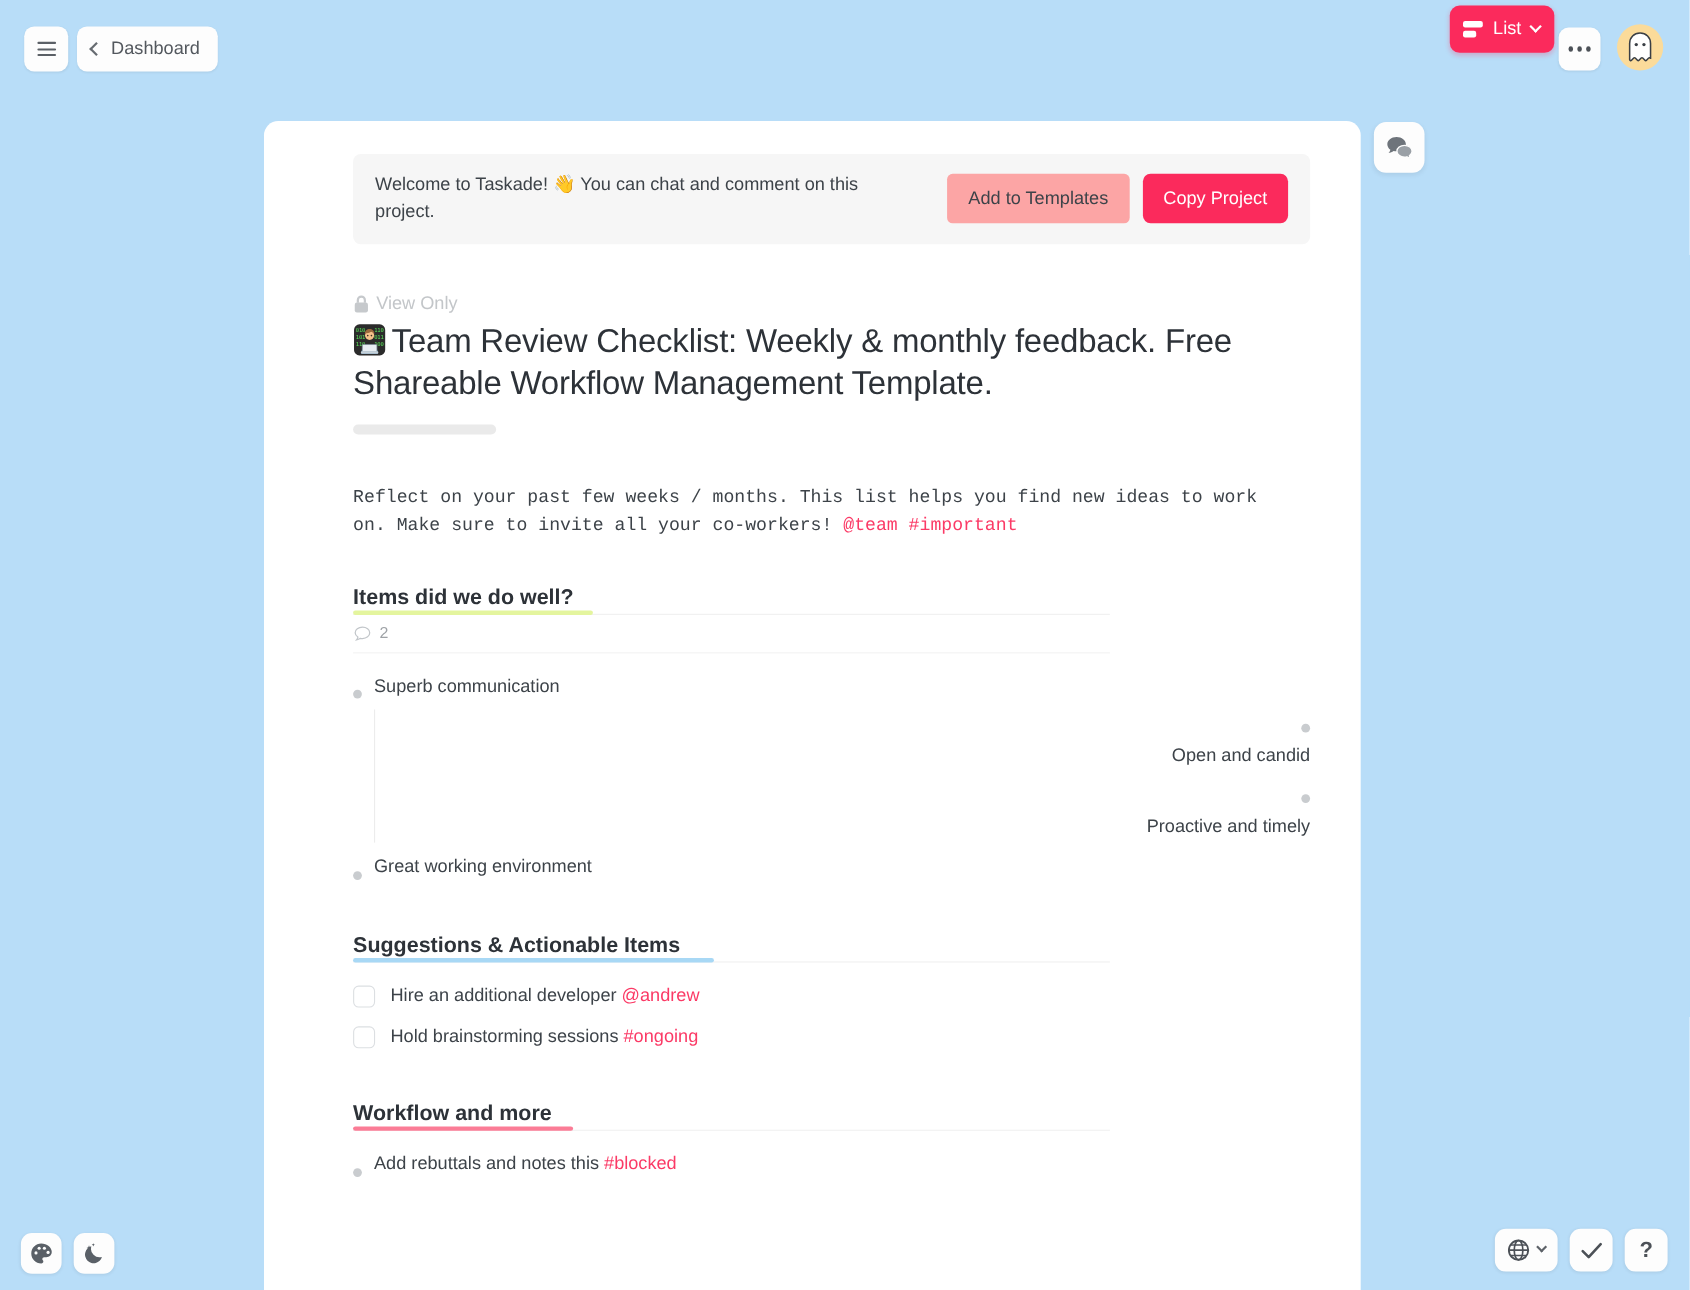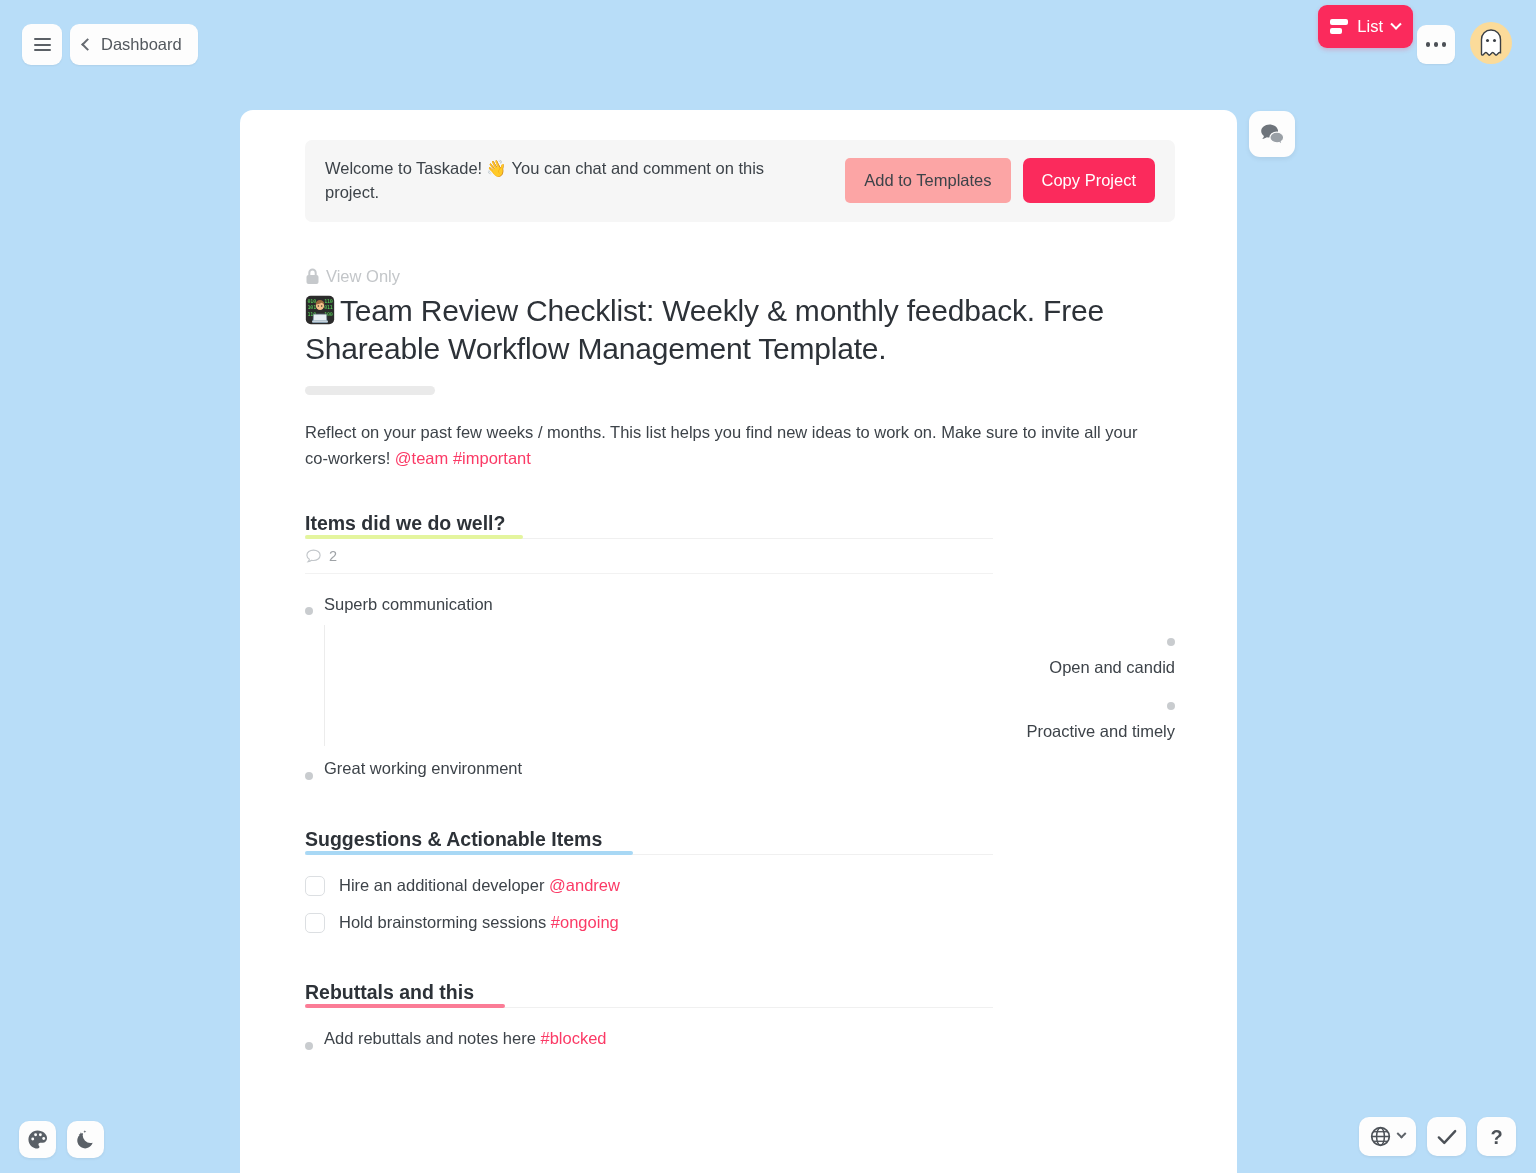--- a/index.html
+++ b/index.html
@@ -129,21 +129,21 @@
     left: 240px; top: 110px;
     width: 997px;
     height: 1063px;
     background: #ffffff;
     border-radius: 13px 13px 0 0;
     overflow: hidden;
   }
 
   .inner {
     position: absolute;
-    left: 65px; top: 30px;
+    left: 81px; top: 30px;
     width: 870px;
   }
 
   
   .welcome {
     background: #f6f6f6;
     border-radius: 7px;
     padding: 17px 20px 17px 20px;
     display: flex;
     align-items: center;
@@ -207,25 +207,26 @@
   }
   .progress-bar {
     margin-top: 18px;
     width: 130px; height: 9px;
     background: #eaeaea;
     border-radius: 5px;
   }
 
   
   .intro {
-    margin-top: 24px;
+    margin-top: 44px;
     font-size: 16.5px;
     line-height: 1.6;
     color: #3d4349;
     max-width: 840px;
+    font-family: Liberation Mono, monospace;
   }
   .tag { color: #fb3a66; }
 
   
   .section { margin-top: 40px; }
   .section-heading {
     display: inline-block;
     font-size: 19.5px;
     font-weight: bold;
     color: #2d3238;
@@ -493,27 +494,27 @@
         </div>
         <div class="item check">
           <span class="checkbox"></span>
           <span class="item-text"><span>Hold brainstorming sessions </span><span class="tag">#ongoing</span></span>
         </div>
       </div>
     </div>
 
     <div class="section">
       <div class="heading-wrap">
-        <span class="section-heading">Rebuttals and this</span>
+        <span class="section-heading">Workflow and more</span>
         <span class="heading-underline" style="background:#fb7c96;width:200px"></span>
       </div>
       <div class="items">
         <div class="item">
           <span class="bullet"></span>
-          <span class="item-text"><span>Add rebuttals and notes here </span><span class="tag">#blocked</span></span>
+          <span class="item-text"><span>Add rebuttals and notes this </span><span class="tag">#blocked</span></span>
         </div>
       </div>
     </div>
 
   </div>
 </div>
 
 <div class="chat-fab">
   <svg width="25" height="23" viewBox="0 0 26 24">
     <path d="M10 1.5C5 1.5 1.2 4.6 1.2 8.4c0 2.1 1.1 4 2.9 5.2-.2 1.1-.8 2.2-1.8 3 1.9-.2 3.6-.9 4.8-1.8.9.2 1.9.3 2.9.3 5 0 8.8-3.1 8.8-6.7S15 1.5 10 1.5z" fill="#6e747b"></path>

